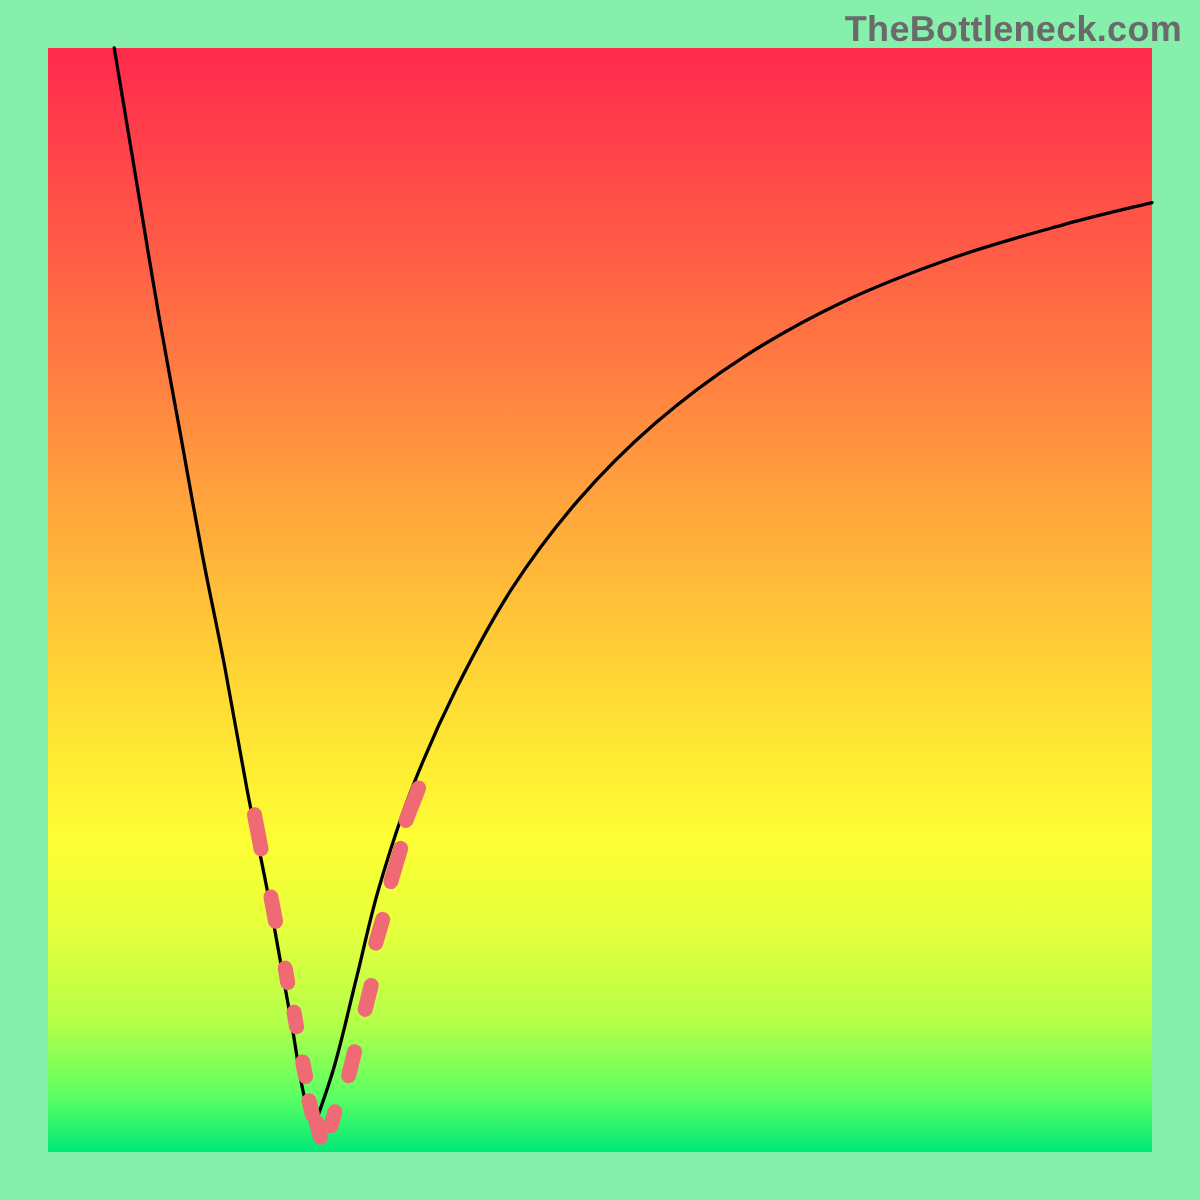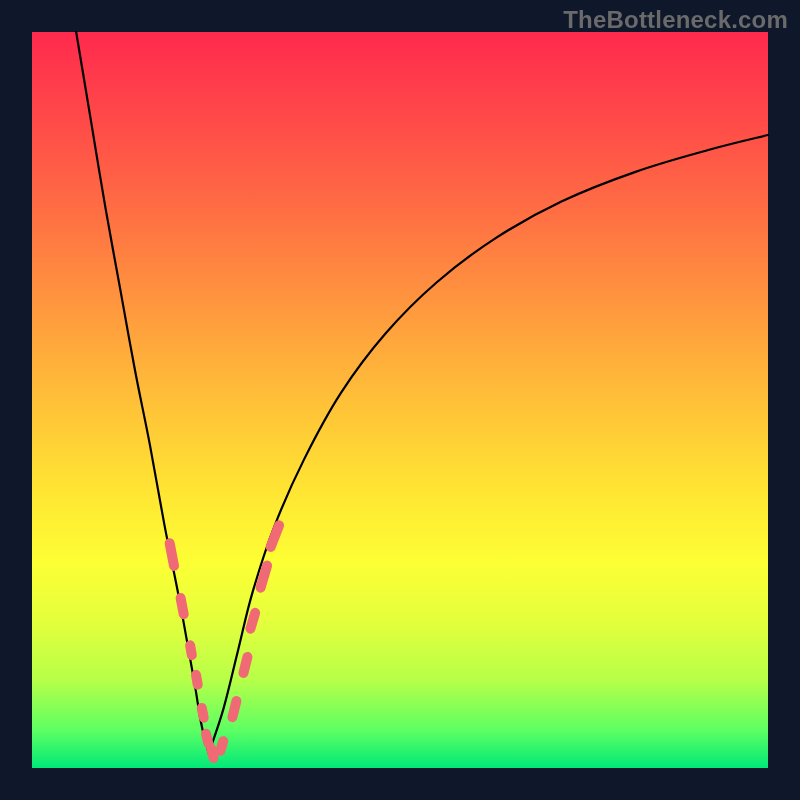--- a/index.html
+++ b/index.html
@@ -10,21 +10,21 @@
     background: #000000;
     overflow: hidden;
     font-family: Arial, Helvetica, sans-serif;
   }
   .frame {
     position: absolute;
     top: 0;
     left: 0;
     width: 800px;
     height: 800px;
-    background: #0f172a;
+    background: #86efac;
   }
   .plot-area {
     position: absolute;
     top: 32px;
     left: 32px;
     width: 736px;
     height: 736px;
     background: linear-gradient(
       to bottom,
       #ff2a4d 0%,

